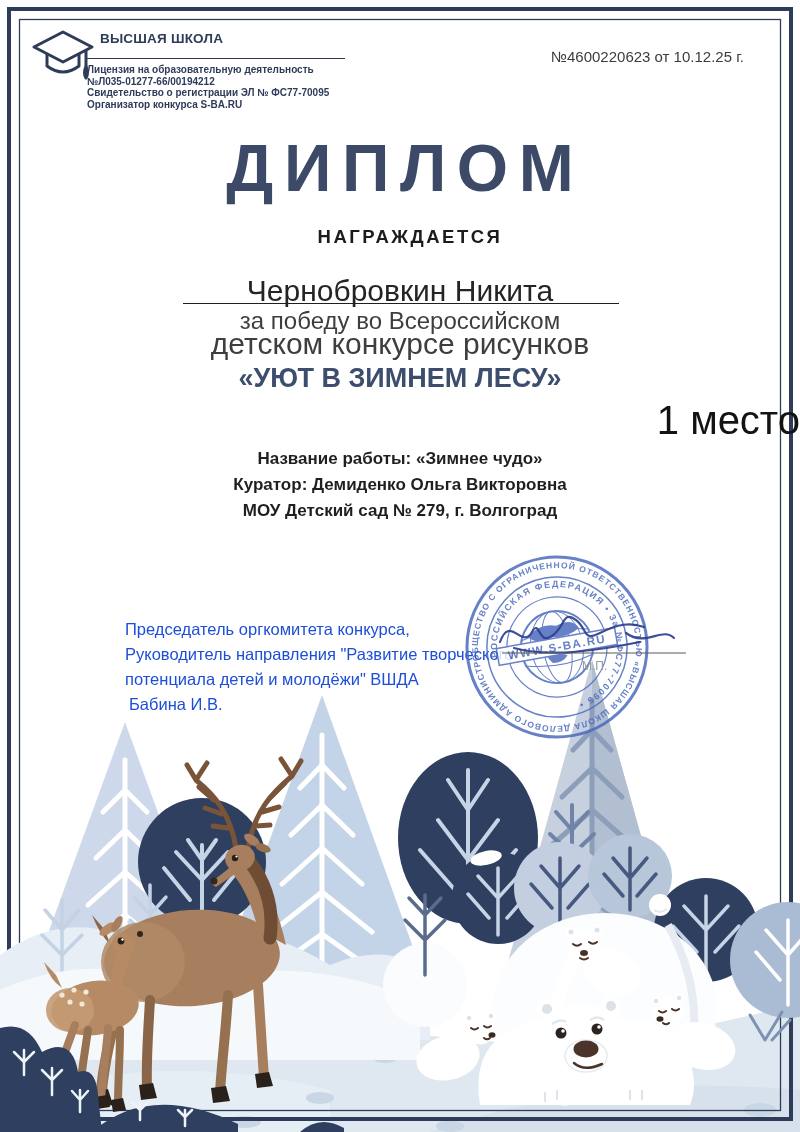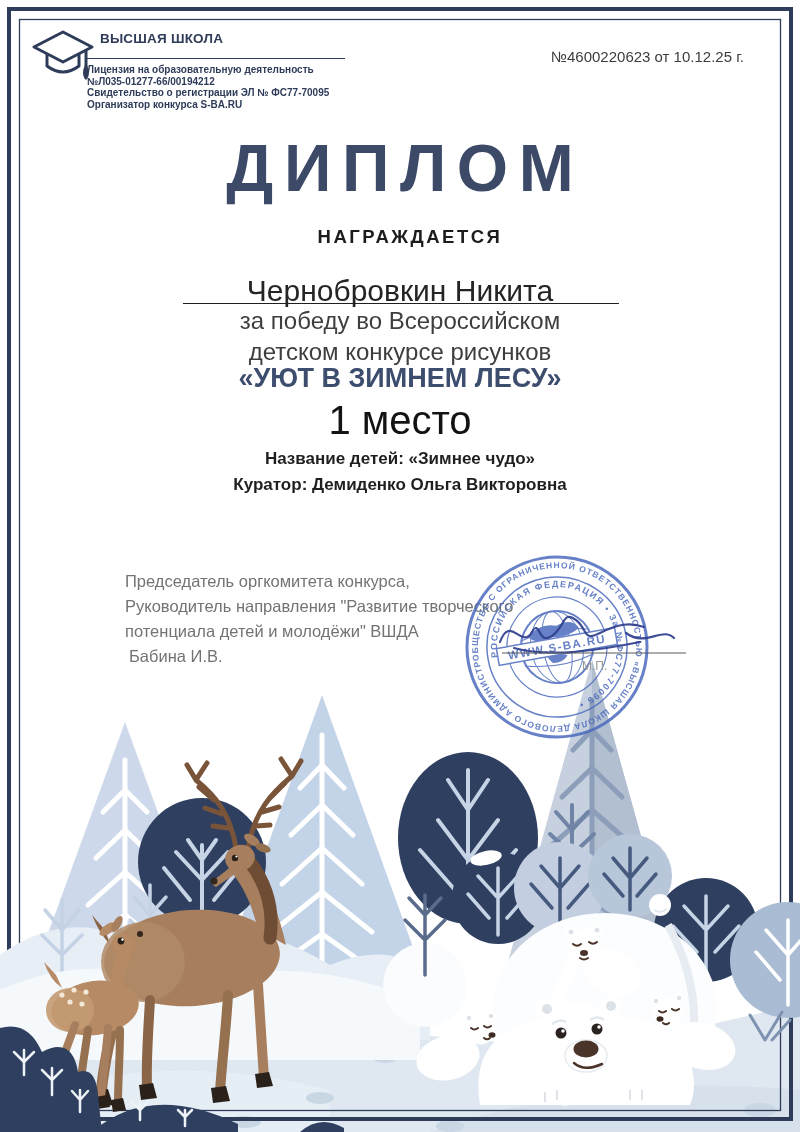--- a/index.html
+++ b/index.html
@@ -12,25 +12,25 @@
   .center{left:0;right:0;text-align:center;}
   .org-name{top:31px;left:100px;font-size:13.5px;font-weight:bold;color:#2e3c59;line-height:15px;letter-spacing:.2px;}
   .org-divider{top:58px;left:87px;width:258px;height:0;border-top:1.4px solid #2e3c59;}
   .license{top:64px;left:87px;font-size:10px;font-weight:bold;color:#2e3c59;line-height:11.5px;}
   .doc-number{top:48px;right:56px;font-size:15px;color:#3c3c3c;}
   .title{top:130px;font-size:66px;font-weight:bold;color:#3c4a68;letter-spacing:.16em;padding-left:.16em;}
   .subtitle{top:226px;font-size:18.5px;font-weight:bold;color:#1c1c1c;letter-spacing:2.5px;padding-left:20px;}
   .recipient{top:274px;font-size:30px;color:#242424;}
   .name-line{top:303px;left:183px;width:436px;height:0;border-top:1.6px solid #1f1f1f;}
   .reason1{top:307px;font-size:24px;color:#3e3e3e;}
-  .reason2{top:338px;font-size:24px;color:#3e3e3e;text-align:center;}
+  .reason2{top:327px;font-size:30px;color:#3e3e3e;text-align:center;}
   .contest{top:363px;font-size:27px;font-weight:bold;color:#3d4d6e;}
-  .place{top:398px;font-size:40px;color:#131313;}
+  .place{top:398px;font-size:40px;color:#131313;text-align:right;}
   .details{top:446px;font-size:17px;font-weight:bold;color:#1f1f1f;line-height:26px;}
-  .sig{top:569px;left:125px;font-size:16.5px;color:#737373;line-height:25px;}
+  .sig{top:617px;left:125px;font-size:16.5px;color:#1d4ed8;line-height:25px;}
   .sig div:last-child{padding-left:4px;}
 </style>
 </head>
 <body>
 
 <div class="page">
 
   <svg class="scene" width="800" height="1132" viewBox="0 0 800 1132">
 
     <g>
@@ -313,22 +313,23 @@
 
   <div class="abs txt center title">ДИПЛОМ</div>
   <div class="abs txt center subtitle">НАГРАЖДАЕТСЯ</div>
   <div class="abs txt center recipient">Чернобровкин Никита</div>
   <div class="abs txt name-line"></div>
   <div class="abs txt center reason1">за победу во Всероссийском</div>
   <div class="abs txt center reason2">детском конкурсе рисунков</div>
   <div class="abs txt center contest">«УЮТ В ЗИМНЕМ ЛЕСУ»</div>
   <div class="abs txt center place">1 место</div>
   <div class="abs txt center details">
-    <div>Название детей: «Зимнее чудо»</div>
+    <div>Название работы: «Зимнее чудо»</div>
     <div>Куратор: Демиденко Ольга Викторовна</div>
+    <div>МОУ Детский сад № 279, г. Волгоград</div>
   </div>
 
   <div class="abs txt sig">
     <div>Председатель оргкомитета конкурса,</div>
     <div>Руководитель направления "Развитие творческого</div>
     <div>потенциала детей и молодёжи" ВШДА</div>
     <div>Бабина И.В.</div>
   </div>
 
   <svg class="stampwrap" style="top:530px;left:430px;" width="270" height="230" viewBox="0 0 270 230">

